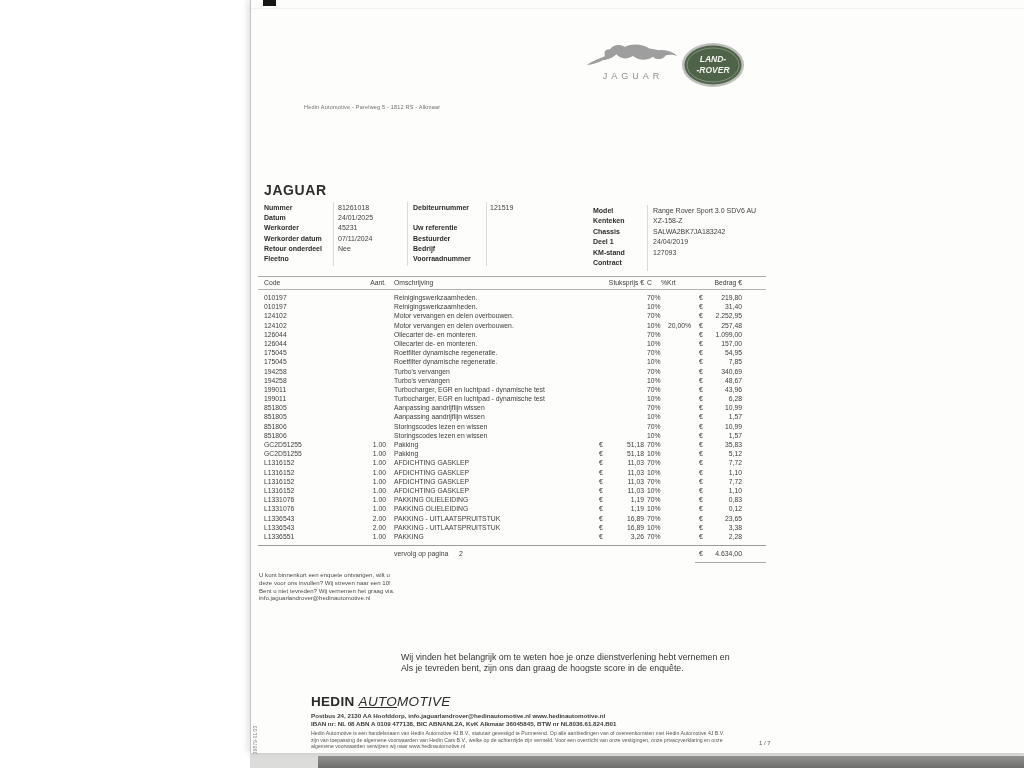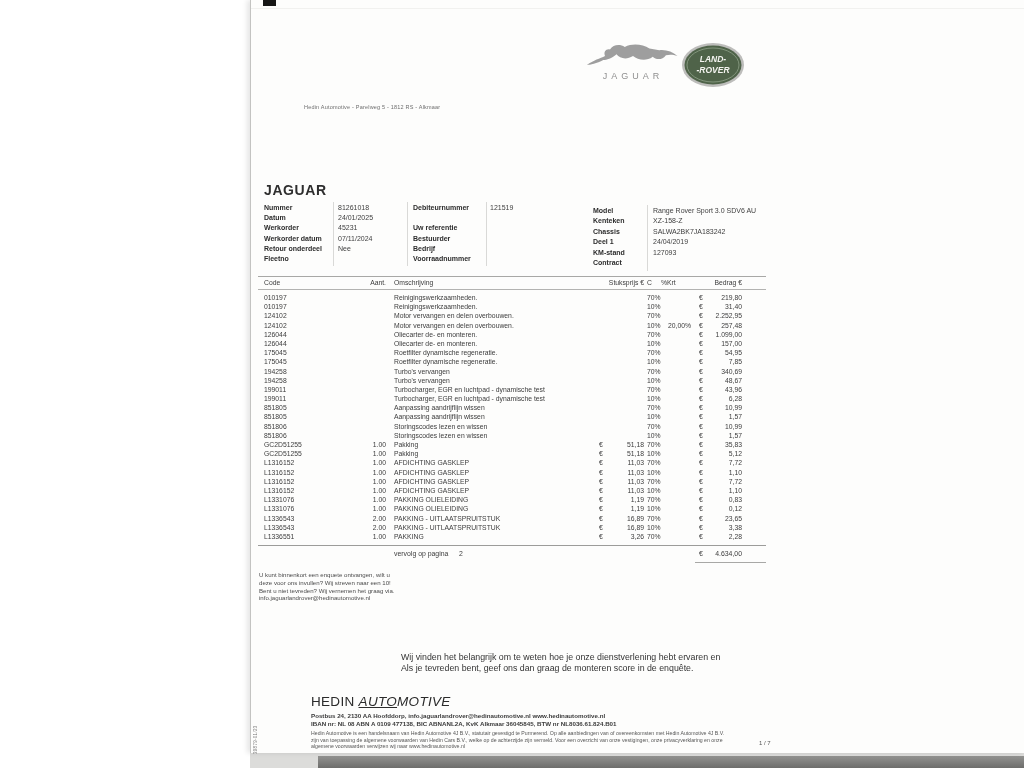--- a/index.html
+++ b/index.html
@@ -81,21 +81,21 @@
   .t-verv{left:143px;}
   .t-page{left:208px;}
   .t-cur{left:448px;}
   .t-amt{left:455px;width:36px;text-align:right;}
   
   .survey{left:8px;top:571px;font-size:6.1px;line-height:7.8px;color:#4c4c4c;}
   .feedback{left:150px;top:652px;font-size:8.8px;line-height:11px;color:#333;}
   .survey div,.feedback div{white-space:nowrap;}
   
   .brand{left:60px;top:694px;font-size:13.5px;color:#2b2b2b;letter-spacing:.3px;}
-  .brand .b1{font-weight:normal;}
+  .brand .b1{font-weight:bold;}
   .brand .b2{font-style:italic;font-weight:300;text-decoration:underline;}
   .brand .b3{font-style:italic;font-weight:normal;}
   .addr{left:60px;top:712px;font-size:6.2px;line-height:7.6px;font-weight:bold;color:#3a3a3a;}
   .legal{left:60px;top:730px;font-size:5.2px;line-height:6.6px;color:#565656;}
   .addr div,.legal div{white-space:nowrap;}
   .page-ind{left:508px;top:740px;font-size:6px;color:#555;}
   .vert-code{
     left:2px;top:702px;height:52px;
     writing-mode:vertical-rl;transform:rotate(180deg);
     font-size:4.5px;color:#787878;letter-spacing:.3px;
@@ -589,22 +589,22 @@
   <div class="abs survey">
 
   <div>U kunt binnenkort een enquete ontvangen, wilt u</div>
       <div>deze voor ons invullen? Wij streven naar een 10!</div>
       <div>Bent u niet tevreden? Wij vernemen het graag via.</div>
       <div>info.jaguarlandrover@hedinautomotive.nl</div>
     </div>
 
   <div class="abs feedback">
 
-  <div>Wij vinden het belangrijk om te weten hoe je onze dienstverlening hebt ervaren en</div>
-      <div>Als je tevreden bent, geef ons dan graag de monteren score in de enquête.</div>
+  <div>Wij vinden het belangrijk om te weten hoe je onze dienstverlening hebt vernemen en</div>
+      <div>Als je tevreden bent, zijn ons dan graag de hoogste score in de enquête.</div>
     </div>
 
   <div class="abs brand">
     <span class="b1">HEDIN</span>
     <span> </span>
     <span class="b2">AUTO</span><span class="b3">MOTIVE</span>
   </div>
 
   <div class="abs addr">
 

